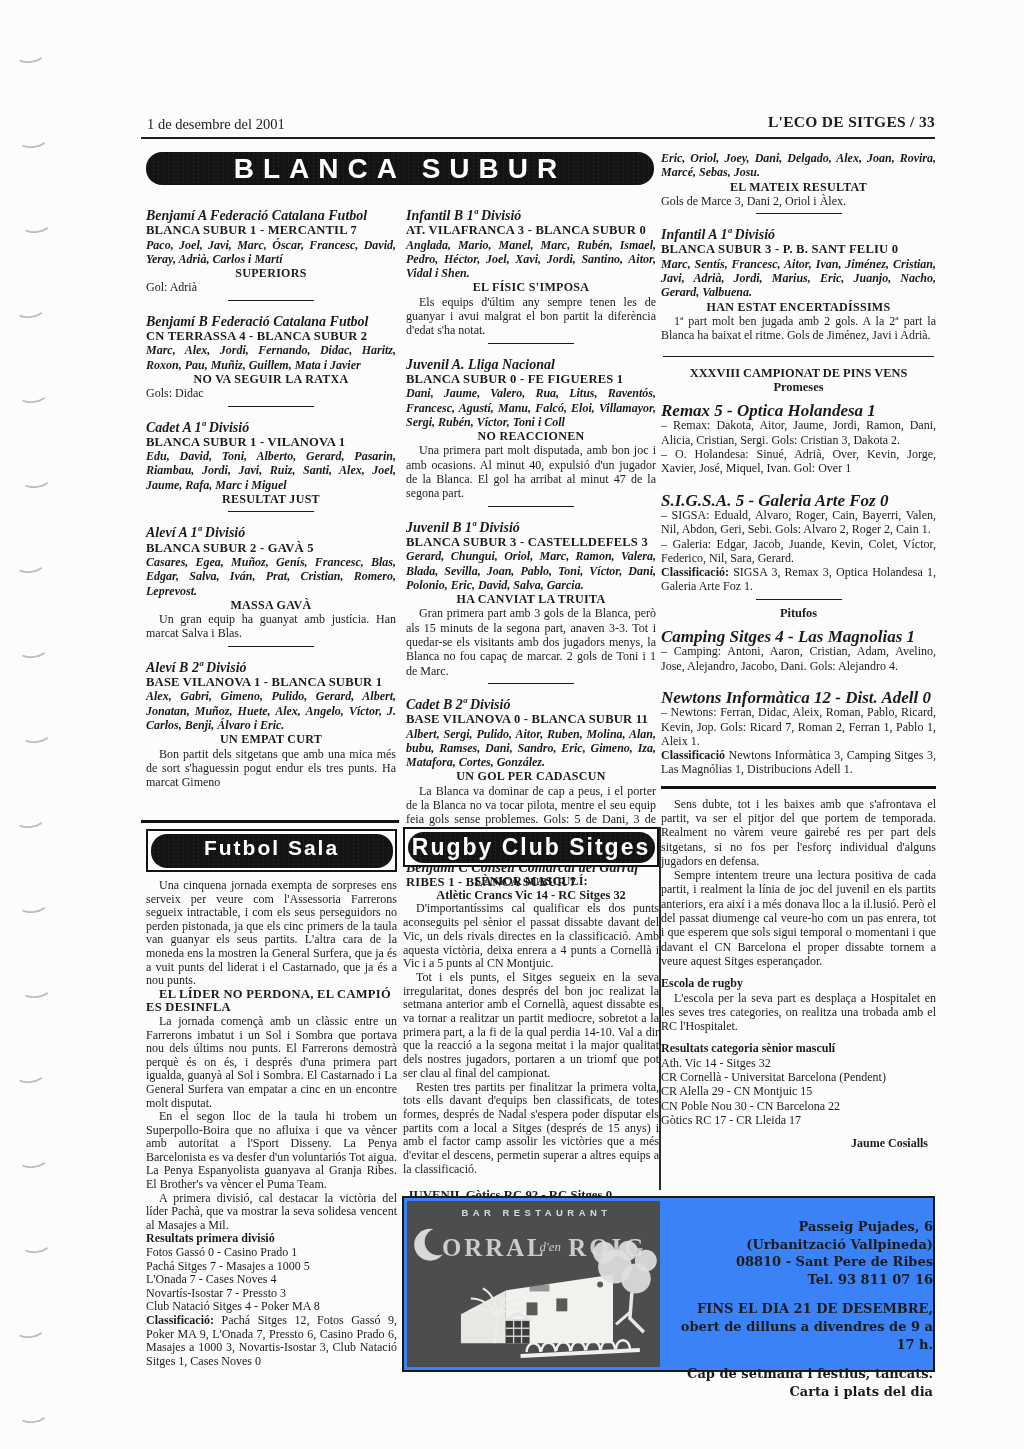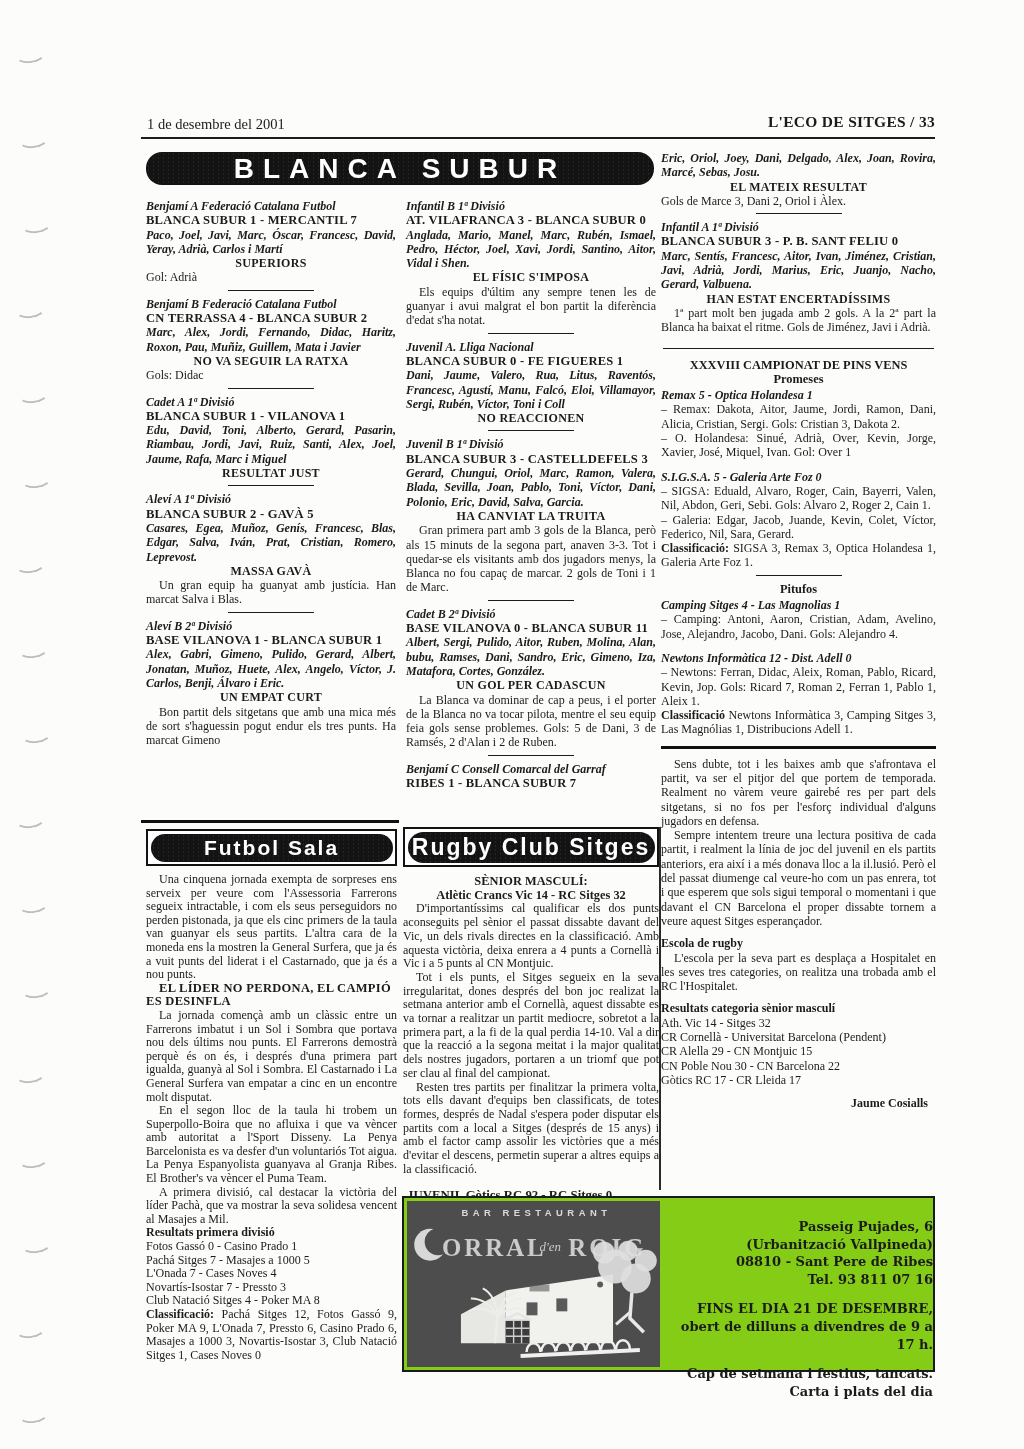--- a/index.html
+++ b/index.html
@@ -13,55 +13,55 @@
   #date{position:absolute;left:147px;top:116px;font-size:14.5px;}
   #masthead{position:absolute;right:89px;top:113px;font-size:15.5px;font-weight:bold;letter-spacing:.3px;}
   #headrule{position:absolute;left:141px;top:137px;width:794px;height:2.2px;background:#1d1d1d;}
   
   .banner{background:#131313;color:#fff;font-family:"Liberation Sans",sans-serif;font-weight:bold;
           text-align:center;background-image:radial-gradient(rgba(255,255,255,.07) 1px,transparent 1px);
           background-size:5px 4px;border-radius:16px;}
   #bs-banner{position:absolute;left:146px;top:152px;width:508px;height:33px;line-height:33px;
              font-size:28px;letter-spacing:9px;}
   .banner-frame{border:2px solid #131313;background:#fff;padding:2.5px;}
-  .banner-inner{height:28px;line-height:28px;font-size:21px;letter-spacing:2px;}
+  .banner-inner{height:34px;line-height:28px;font-size:21px;letter-spacing:2px;}
   
   .col{position:absolute;font-size:12px;line-height:14.3px;}
   #col1{left:146px;top:195px;width:250px;}
   #col2{left:406px;top:195px;width:250px;}
   #col3{left:661px;top:151px;width:275px;}
   #futbol-col{left:146px;top:829px;width:251px;line-height:13.6px;}
   #rugby-col{left:403px;top:827px;width:256px;line-height:13.7px;}
   #fs-rule{position:absolute;left:141px;top:820px;width:258px;height:2.5px;background:#111;}
   #vsep{position:absolute;left:659px;top:827px;width:1.8px;height:363px;background:#2a2a2a;}
   
   .blk{margin:0;}
-  .division{font-weight:bold;font-style:italic;font-size:12px;margin-top:4px;}
+  .division{font-weight:bold;font-style:italic;font-size:14px;margin-top:14px;}
   .score{font-weight:bold;font-size:12.6px;letter-spacing:.2px;}
   .players{font-weight:bold;font-style:italic;text-align:justify;}
   .subhead{text-align:center;font-weight:bold;letter-spacing:.3px;}
   .body{text-align:justify;text-indent:13px;}
   .note{}
   .divider{width:86px;border-top:1.8px solid #1b1b1b;margin:5px auto 6px;}
   .rule{border-top:1.6px solid #1b1b1b;margin:13px 2px 9px;}
   .thickrule{border-top:3.5px solid #101010;margin:9px 0 8px;}
   .cbold{text-align:center;font-weight:bold;font-size:12.4px;}
-  .match{font-weight:bold;font-style:italic;font-size:12px;margin-top:2px;}
+  .match{font-weight:bold;font-style:italic;font-size:17px;margin-top:10px;}
   .team{text-align:justify;}
   .lead{text-align:justify;}
   .lead strong, .classif strong{font-weight:bold;}
   .bold{font-weight:bold;}
   .result{}
   .rbold{font-weight:bold;text-align:right;padding-right:8px;margin-top:9px;}
   .gap{height:8px;}
   .ahead{font-weight:bold;font-size:12.5px;letter-spacing:.3px;text-indent:13px;text-align:left;}
   .juvline{font-weight:bold;font-size:12.8px;margin-top:13px;text-indent:4px;}
   
   #ad{position:absolute;left:402px;top:1196px;width:533px;height:176px;border:2px solid #1a1a1a;
-      background:#84cc16;box-sizing:border-box;display:flex;}
+      background:#3b82f6;box-sizing:border-box;display:flex;}
   #ad-art{width:253px;margin:3px;background:#4d4d4d;position:relative;flex:none;}
   #ad-art svg{display:block;width:100%;height:100%;}
   #ad-right{flex:1;text-align:right;padding-top:20px;font-family:"DejaVu Serif",serif;}
   .adline{font-size:13px;line-height:17.6px;font-weight:bold;margin:0;}
   #ad-right .gap{height:12px;}
 </style>
 </head>
 <body>
 
 <div id="page">
@@ -126,20 +126,21 @@
       <p class="blk division">Infantil B 1ª Divisió</p>
       <p class="blk score">AT. VILAFRANCA 3 - BLANCA SUBUR 0</p>
       <p class="blk players">Anglada, Mario, Manel, Marc, Rubén, Ismael, Pedro, Héctor, Joel, Xavi, Jordi, Santino, Aitor, Vidal i Shen.</p>
       <p class="blk subhead">EL FÍSIC S'IMPOSA</p>
       <p class="blk body">Els equips d'últim any sempre tenen les de guanyar i avui malgrat el bon partit la diferència d'edat s'ha notat.</p>
       <div class="blk divider"></div>
       <p class="blk division">Juvenil A. Lliga Nacional</p>
       <p class="blk score">BLANCA SUBUR 0 - FE FIGUERES 1</p>
       <p class="blk players">Dani, Jaume, Valero, Rua, Litus, Raventós, Francesc, Agustí, Manu, Falcó, Eloi, Villamayor, Sergi, Rubén, Víctor, Toni i Coll</p>
       <p class="blk subhead">NO REACCIONEN</p>
+      <p class="blk body">Una primera part molt disputada, amb bon joc i amb ocasions. Al minut 40, expulsió d'un jugador de la Blanca. El gol ha arribat al minut 47 de la segona part.</p>
       <div class="blk divider"></div>
       <p class="blk division">Juvenil B 1ª Divisió</p>
       <p class="blk score">BLANCA SUBUR 3 - CASTELLDEFELS 3</p>
       <p class="blk players">Gerard, Chungui, Oriol, Marc, Ramon, Valera, Blada, Sevilla, Joan, Pablo, Toni, Víctor, Dani, Polonio, Eric, David, Salva, Garcia.</p>
       <p class="blk subhead">HA CANVIAT LA TRUITA</p>
       <p class="blk body">Gran primera part amb 3 gols de la Blanca, però als 15 minuts de la segona part, anaven 3-3. Tot i quedar-se els visitants amb dos jugadors menys, la Blanca no fou capaç de marcar. 2 gols de Toni i 1 de Marc.</p>
       <div class="blk divider"></div>
       <p class="blk division">Cadet B 2ª Divisió</p>
       <p class="blk score">BASE VILANOVA 0 - BLANCA SUBUR 11</p>
       <p class="blk players">Albert, Sergi, Pulido, Aitor, Ruben, Molina, Alan, bubu, Ramses, Dani, Sandro, Eric, Gimeno, Iza, Matafora, Cortes, González.</p>

